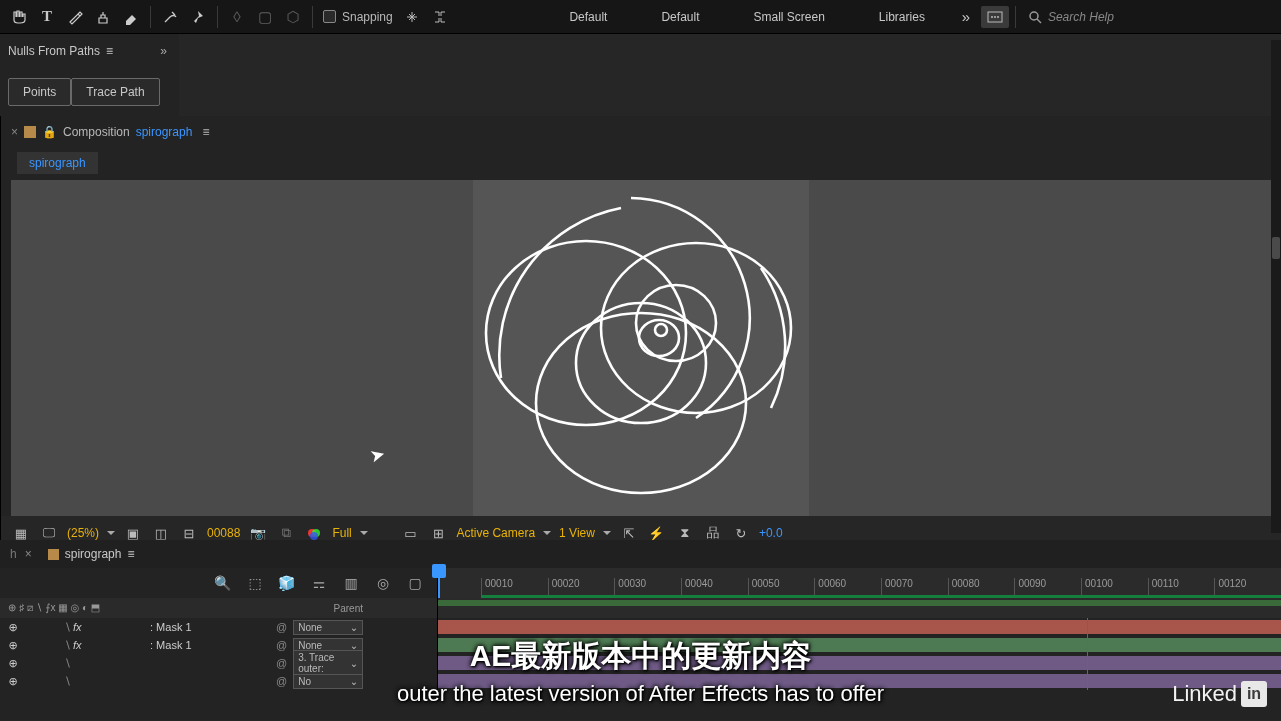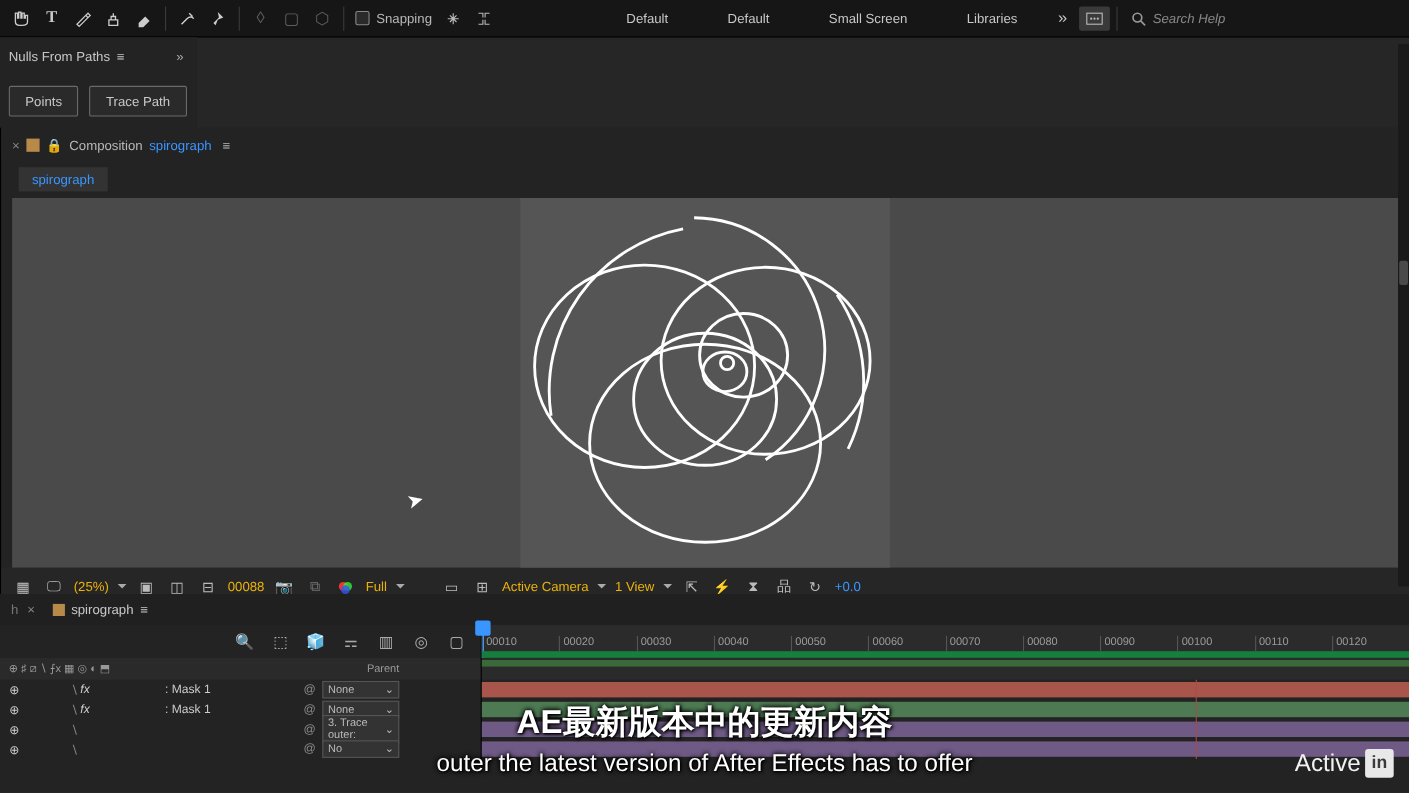--- a/index.html
+++ b/index.html
@@ -66,21 +66,21 @@
   height: 34px; display: flex; align-items: center; padding: 0 8px;
   background: #232323;
   justify-content: space-between;
 }
 .panel-tab {
   color: #c8c8c8; font-size: 12px;
   display: flex; align-items: center; gap: 6px;
 }
 .panel-menu-btn { font-size: 12px; color: #aaa; padding:2px 4px;}
 .left-buttons {
-  display: flex; gap: 10px; padding: 10px 8px;
+  display: flex; gap: 0; padding: 10px 8px;
 }
 .outline-btn {
   border: 1px solid #6a6a6a;
   padding: 6px 14px;
   border-radius: 2px;
   color: #c8c8c8;
   font-size: 12px;
   background: #2a2a2a;
 }
 
@@ -168,22 +168,23 @@
   width:24px;height:22px;display:flex;align-items:center;justify-content:center;color:#aaa;font-size:14px;
 }
 .tl-upper-right {
   flex:1; height:100%;
   background:#2b2b2b;
   position:relative;
   display:flex;align-items:flex-end;
 }
 .ruler {
   flex:1;height:20px;position:relative;
-  border-bottom:6px solid #15803d;
+  border-bottom:3px solid #15803d;
   display:flex;
+  margin-left:43px;
 }
 .tick {
   flex:1; position:relative; font-size:10px; color:#9a9a9a;
   border-left:1px solid #555;
   padding-left:3px;
 }
 .playhead {
   position:absolute; top:0; bottom:0; left:0px; width:2px; background:#3a96ff;
 }
 .playhead-handle {
@@ -576,15 +577,15 @@
         </div>
       </div>
     </div>
 </div>
 
 <div class="cursor-arrow">➤</div>
 
 <div class="subtitle-cn">AE最新版本中的更新内容</div>
 <div class="subtitle-en">outer the latest version of After Effects has to offer</div>
 <div class="linkedin-badge">
-  <span>Active</span>
+  <span>Linked</span>
   <span class="in">in</span>
 </div>
 
 </body></html>

